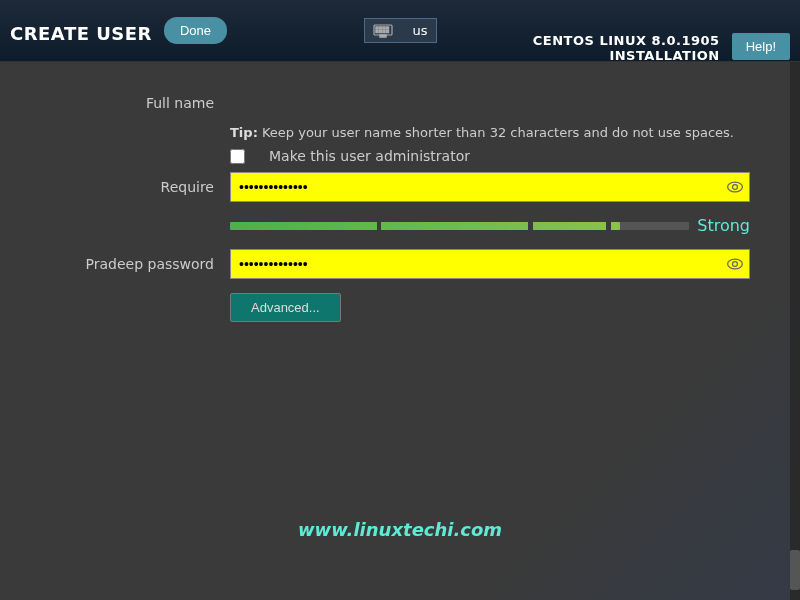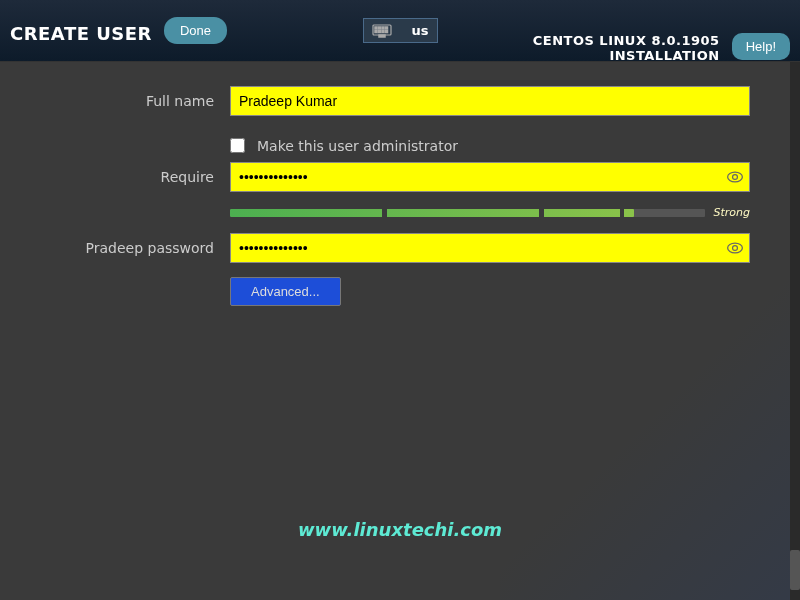--- a/index.html
+++ b/index.html
@@ -54,21 +54,20 @@
       gap: 8px;
     }
 
     #keyboard-indicator {
       display: flex;
       align-items: center;
       background: #2a3a4a;
       border: 1px solid #4a6a8a;
       padding: 4px 8px;
       gap: 20px;
-      font-weight: bold;
     }
 
     #keyboard-icon-wrap {
       display: inline-flex;
       align-items: center;
     }
 
     #locale-text {
       color: white;
       font-size: 13px;
@@ -91,21 +90,21 @@
       margin-top: 34px;
     }
 
     #help-button {
       background: #4a90a4;
       color: white;
       border: none;
       padding: 6px 14px;
       font-size: 13px;
       cursor: pointer;
-      border-radius: 10px;
+      border-radius: 2px;
       margin-top: 32px;
     }
 
     
     #main {
       background: #3a3a3a;
       width: 100%;
       height: calc(600px - 62px);
       padding: 20px 0;
       position: relative;
@@ -119,21 +118,21 @@
       width: 300px; height: 100%;
       background: linear-gradient(135deg, transparent 60%, #2a3a5a 100%);
       opacity: 0.4;
       pointer-events: none;
     }
 
     #form-container {
       position: relative;
       z-index: 1;
       max-width: 700px;
-      margin: 4px auto 0 auto;
+      margin: 13px auto 0 auto;
     }
 
     .form-row {
       display: flex;
       align-items: center;
       margin-bottom: 14px;
     }
 
     .form-label {
       width: 180px;
@@ -191,21 +190,22 @@
 
     
     .checkbox-row {
       display: flex;
       align-items: center;
       margin-bottom: 8px;
     }
     .checkbox-spacer { width: 180px; flex-shrink: 0; }
     .checkbox-row label {
       display: flex;
-      gap: 12px;
+      align-items: center;
+      gap: 24px;
       color: #cccccc;
       font-size: 14px;
       cursor: pointer;
     }
     .checkbox-row input[type="checkbox"] {
       width: 15px;
       height: 15px;
       cursor: pointer;
       accent-color: #4a90a4;
     }
@@ -242,34 +242,33 @@
     #strength-bar::after {
       content: '';
       position: absolute;
       top: 0; left: 0; right: 0; bottom: 0;
       background:
         linear-gradient(90deg, transparent 32%, #3a3a3a 32%, #3a3a3a 33%, transparent 33%),
         linear-gradient(90deg, transparent 65%, #3a3a3a 65%, #3a3a3a 66%, transparent 66%),
         linear-gradient(90deg, transparent 82%, #3a3a3a 82%, #3a3a3a 83%, transparent 83%);
     }
     #strength-label {
-      color: #fef9c3;
-      font-size: 11px;
+      color: #5eead4;
+      font-size: 16px;
       white-space: nowrap;
-      font-style: italic;
     }
 
     
     #advanced-row {
       display: flex;
       margin-top: 10px;
     }
     #advanced-spacer { width: 180px; flex-shrink: 0; }
     #advanced-button {
-      background: #1d4ed8;
+      background: #0f766e;
       color: #dddddd;
       border: 1px solid #777;
       padding: 6px 20px;
       font-size: 13px;
       cursor: pointer;
       border-radius: 2px;
     }
 
     
     #watermark {
@@ -346,28 +345,28 @@
     <button id="help-button">Help!</button>
   </div>
 </div>
 
 <div id="main">
 
   <div id="form-container">
 
     <div class="form-row">
       <div class="form-label">Full name</div>
-      <div class="form-input-wrap">
-        <input type="text" class="normal-input" value="Pradeep Kumar" id="full-name-field" style="">
-      </div>
     </div>
 
 
     <div id="tip-row">
       <div id="tip-spacer"></div>
+      <div id="tip-text">
+        <strong>Tip:</strong><span> Keep your user name shorter than 32 characters and do not use spaces.</span>
+      </div>
     </div>
 
     <div class="checkbox-row">
       <div class="checkbox-spacer"></div>
       <label>
         <input type="checkbox" id="make-admin-cb" style="">
         <span>Make this user administrator</span>
       </label>
     </div>
 

